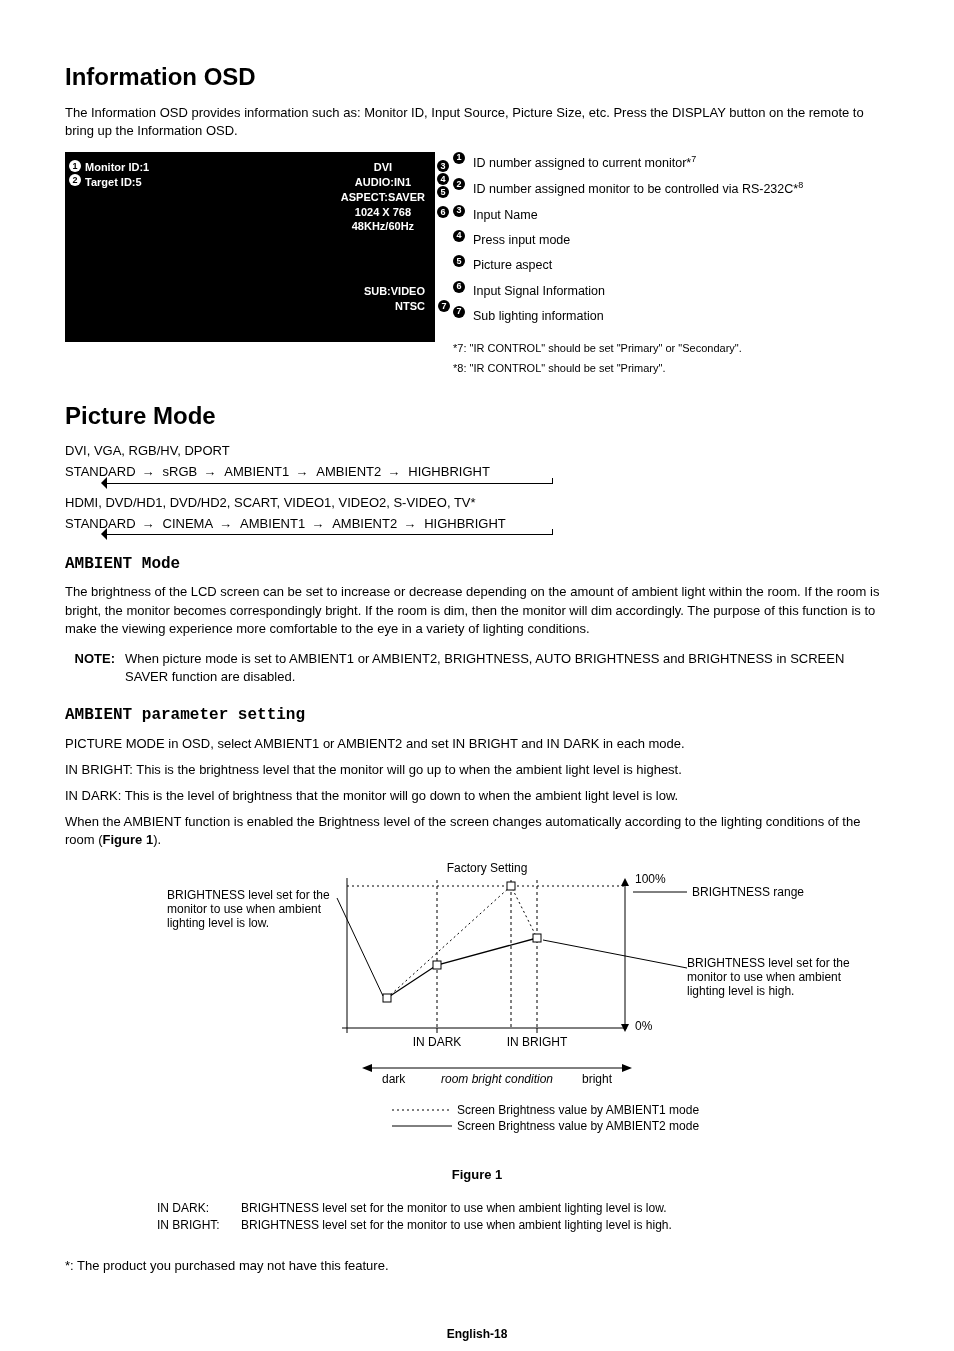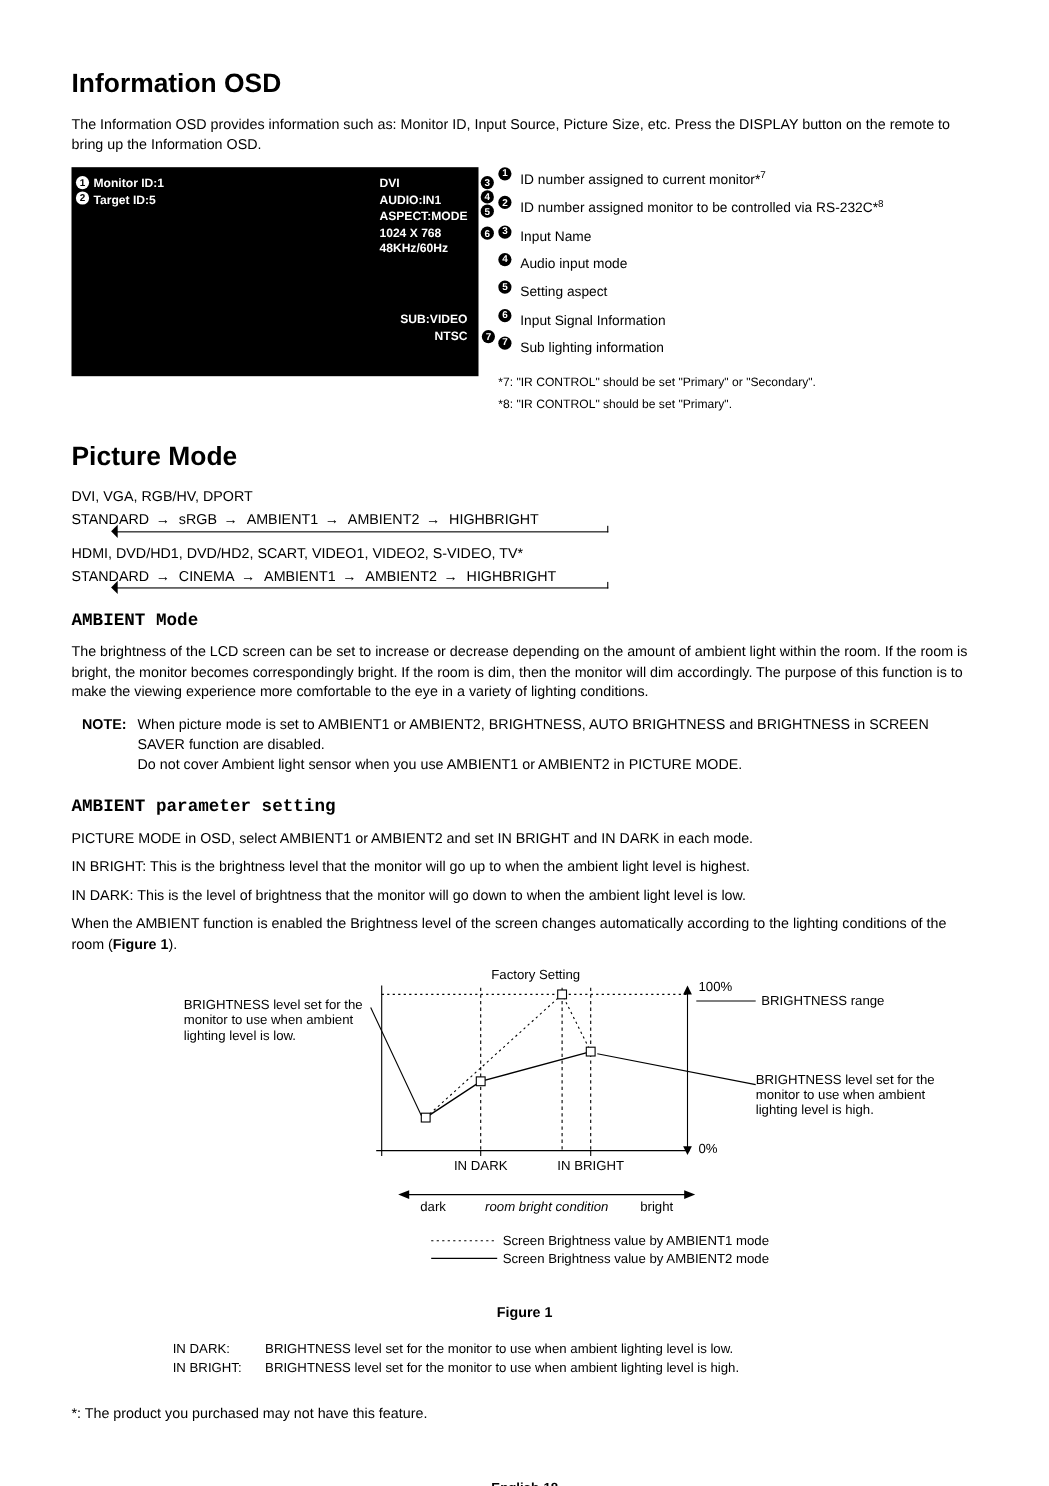--- a/index.html
+++ b/index.html
@@ -17,21 +17,21 @@
   h2 { font-size: 16px; font-weight: bold; margin-top: 18px; margin-bottom: 8px; font-family: Liberation Mono, monospace; }
   .intro { font-size: 13px; margin-bottom: 12px; }
   .osd-row { display: flex; gap: 18px; }
   .osd-box-wrap { position: relative; width: 370px; height: 190px; flex-shrink:0;}
   .osd-box {
     position: absolute; left: 0; top: 0;
     width: 370px; height: 190px; background: #000; color: #fff;
     font-family: Arial; font-size: 11px; font-weight:bold;
   }
   .osd-top { position:absolute; left:20px; top:8px; font-size:11px; line-height:1.4;}
-  .osd-right { position:absolute; right:10px; top:8px; text-align:left; line-height:1.35;}
+  .osd-right { position:absolute; right:10px; top:8px; text-align:center; line-height:1.35;}
   .osd-sub { position:absolute; right:10px; bottom:28px; text-align:right; line-height:1.35;}
   .callout-num-white { display:inline-flex; width:12px; height:12px; border-radius:50%; background:#fff; color:#000; font-size:9px; align-items:center; justify-content:center; font-weight:bold; margin-right:3px;}
   .callout-num-black { display:inline-flex; width:12px; height:12px; border-radius:50%; background:#000; color:#fff; font-size:9px; align-items:center; justify-content:center; font-weight:bold; margin-right:3px;}
   .osd-left-callouts { position:absolute; left:4px; top:8px; display:flex; flex-direction:column; gap:2px;}
   .osd-right-callouts { position:absolute; right:-18px; top:8px; display:flex; flex-direction:column; gap:1px; width:16px; color:#000;}
   .osd-right-callouts .callout-num-black { font-size:9px;}
   .osd-sub-callout { position:absolute; right:-18px; top:145px; color:#000;}
   .osd-legend { font-size:12.5px; line-height:1.7;}
   .osd-legend .row { display:flex; align-items:flex-start; gap:5px; margin-bottom:4px;}
   .osd-legend sup { font-size:9px;}
@@ -68,21 +68,21 @@
         <span class="callout-num-white">1</span>
         <span class="callout-num-white">2</span>
       </div>
       <div class="osd-top">
         <div>Monitor ID:1</div>
         <div>Target ID:5</div>
       </div>
       <div class="osd-right">
         <div>DVI</div>
         <div>AUDIO:IN1</div>
-        <div>ASPECT:MODE</div>
+        <div>ASPECT:SAVER</div>
         <div>1024 X 768</div>
         <div>48KHz/60Hz</div>
       </div>
       <div class="osd-sub">
         <div>SUB:VIDEO</div>
         <div>NTSC</div>
       </div>
     </div>
     <div class="osd-right-callouts">
       <span class="callout-num-black">3</span>
@@ -104,25 +104,25 @@
     <div class="row">
         <span class="callout-num-black">2</span>
         <span><span>ID number assigned monitor to be controlled via RS-232C*</span><sup>8</sup></span>
       </div>
     <div class="row">
         <span class="callout-num-black">3</span>
         <span>Input Name</span>
       </div>
     <div class="row">
         <span class="callout-num-black">4</span>
-        <span>Audio input mode</span>
+        <span>Press input mode</span>
       </div>
     <div class="row">
         <span class="callout-num-black">5</span>
-        <span>Setting aspect</span>
+        <span>Picture aspect</span>
       </div>
     <div class="row">
         <span class="callout-num-black">6</span>
         <span>Input Signal Information</span>
       </div>
     <div class="row">
         <span class="callout-num-black">7</span>
         <span>Sub lighting information</span>
       </div>
     <div class="footnote-small">
@@ -153,21 +153,20 @@
 </div>
 <div class="return-bar"></div>
 
 <h2>AMBIENT Mode</h2>
 <p class="ambient-body">The brightness of the LCD screen can be set to increase or decrease depending on the amount of ambient light within the room. If the room is bright, the monitor becomes correspondingly bright. If the room is dim, then the monitor will dim accordingly. The purpose of this function is to make the viewing experience more comfortable to the eye in a variety of lighting conditions.</p>
 
 <div class="note-block">
   <div class="note-label">NOTE:</div>
   <div>
     <div>When picture mode is set to AMBIENT1 or AMBIENT2, BRIGHTNESS, AUTO BRIGHTNESS and BRIGHTNESS in SCREEN SAVER function are disabled.</div>
-    <div>Do not cover Ambient light sensor when you use AMBIENT1 or AMBIENT2 in PICTURE MODE.</div>
   </div>
 </div>
 
 <h2>AMBIENT parameter setting</h2>
 <p class="param-p">PICTURE MODE in OSD, select AMBIENT1 or AMBIENT2 and set IN BRIGHT and IN DARK in each mode.</p>
 <p class="param-p">IN BRIGHT: This is the brightness level that the monitor will go up to when the ambient light level is highest.</p>
 <p class="param-p">IN DARK: This is the level of brightness that the monitor will go down to when the ambient light level is low.</p>
 <p class="param-p">
   <span>When the AMBIENT function is enabled the Brightness level of the screen changes automatically according to the lighting conditions of the room (</span><b>Figure 1</b><span>).</span>
 </p>

